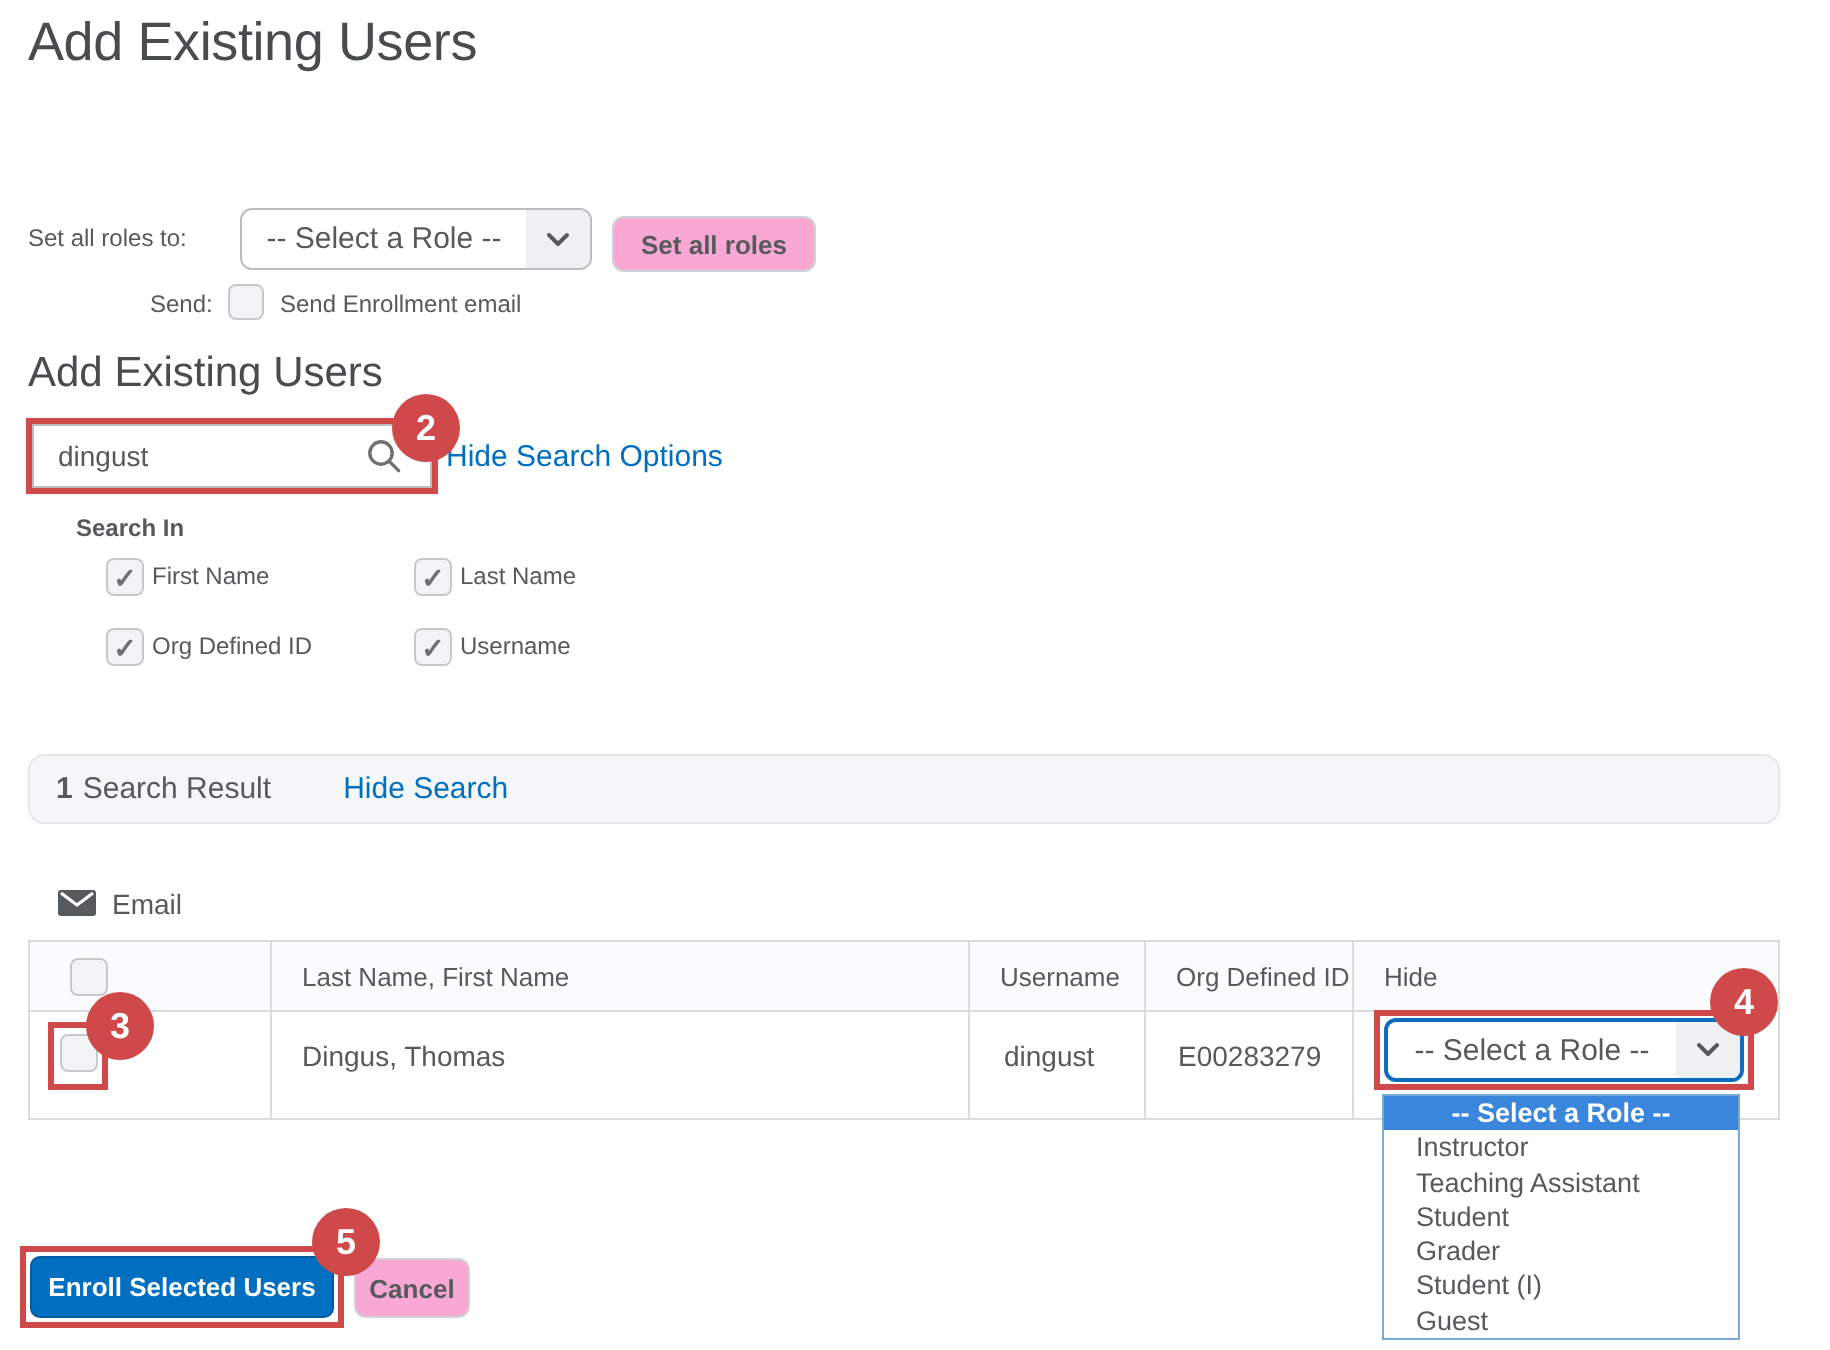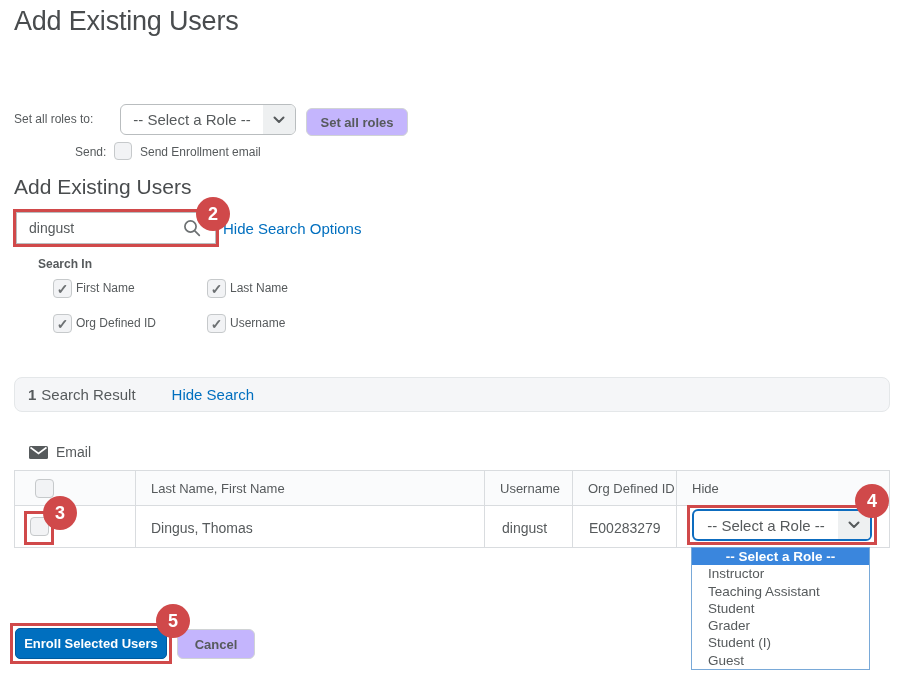--- a/index.html
+++ b/index.html
@@ -10,35 +10,35 @@
   .h2 { position:absolute; font-size:21px; font-weight:400; color:#494c4e; }
 
   .lbl { position:absolute; font-size:12px; color:#565a5c; }
 
   
   .sel { position:absolute; display:flex; align-items:stretch; background:#fff; border:1px solid #b9bdbf; border-radius:6px; overflow:hidden; cursor:pointer; }
   .sel .txt { flex:1; display:flex; align-items:center; justify-content:center; font-size:15px; color:#565a5c; }
   .sel .chev { width:32px; background:#eef0f1; display:flex; align-items:center; justify-content:center; }
   .sel.focus { border:2px solid #0d6cbf; }
 
-  .btn-gray { position:absolute; background:#c4b5fd; border:1px solid #d0d3d5; border-radius:6px; font-size:13px; font-weight:bold; color:#565a5c; display:flex; align-items:center; justify-content:center; cursor:pointer; font-family:"Liberation Sans", sans-serif; }
+  .btn-gray { position:absolute; background:#f9a8d4; border:1px solid #d0d3d5; border-radius:6px; font-size:13px; font-weight:bold; color:#565a5c; display:flex; align-items:center; justify-content:center; cursor:pointer; font-family:"Liberation Sans", sans-serif; }
   .btn-blue { position:absolute; background:#006fbf; border:1px solid #005a9e; border-radius:5px; font-size:13px; font-weight:bold; color:#fff; display:flex; align-items:center; justify-content:center; cursor:pointer; font-family:"Liberation Sans", sans-serif; }
 
   .cb { position:absolute; width:19px; height:19px; background:#f2f3f5; border:1px solid #c6c9cb; border-radius:4px; display:flex; align-items:center; justify-content:center; font-size:14px; font-weight:bold; color:#6d7173; cursor:pointer; }
 
   .link { position:absolute; font-size:15px; color:#006fbf; cursor:pointer; text-decoration:none; }
 
   .search-input { position:absolute; left:16px; top:212px; width:200px; height:32px; border:1px solid #b9bdbf; padding:0 34px 0 12px; font-size:14px; color:#565a5c; font-family:"Liberation Sans", sans-serif; outline:none; background:#fff; }
 
   .redbox { position:absolute; border:3px solid #d0494a; pointer-events:none; z-index:8; }
   .badge { position:absolute; width:34px; height:34px; border-radius:50%; background:#d0494a; color:#fff; font-size:18px; font-weight:bold; display:flex; align-items:center; justify-content:center; z-index:9; }
 
   .results-bar { position:absolute; left:14px; top:377px; width:876px; height:35px; background:#f5f6f8; border:1px solid #e4e7e9; border-radius:8px; display:flex; align-items:center; font-size:15px; color:#565a5c; }
 
-  .table { position:absolute; left:14px; top:470px; width:876px; height:78px; border:1px solid #d9dcdf; background:#fff; }
+  .table { position:absolute; left:14px; top:470px; width:876px; height:90px; border:1px solid #d9dcdf; background:#fff; }
   .thead { position:absolute; left:0; top:0; width:100%; height:35px; background:#fafbfc; border-bottom:1px solid #d9dcdf; }
   .vline { position:absolute; top:0; bottom:0; width:1px; background:#d9dcdf; }
   .th { position:absolute; font-size:13px; color:#565a5c; top:0; height:35px; display:flex; align-items:center; }
   .td { position:absolute; font-size:14px; color:#565a5c; top:35px; height:43px; display:flex; align-items:center; }
 
   .ddlist { position:absolute; left:691px; top:547px; width:179px; background:#fff; border:1px solid #79a9d8; z-index:10; }
   .dditem { height:17.3px; line-height:17.3px; font-size:13.5px; color:#565a5c; padding-left:16px; cursor:pointer; white-space:nowrap; }
   .dditem.selected { background:#3a86dd; color:#fff; font-weight:bold; text-align:center; padding-left:0; }
 
   .small-bold { position:absolute; font-size:12px; font-weight:bold; color:#565a5c; }
@@ -150,15 +150,15 @@
     <div class="dditem">Student</div>
     <div class="dditem">Grader</div>
     <div class="dditem">Student (I)</div>
     <div class="dditem">Guest</div>
   </div>
 
   <div class="btn-blue" style="left:15px; top:628px; width:152px; height:31px;">Enroll Selected Users</div>
   <div class="redbox" style="left:10px; top:623px; width:162px; height:41px;"></div>
   <div class="badge" style="left:156px; top:604px;">5</div>
 
-  <div class="btn-gray" style="left:177px; top:629px; width:78px; height:30px;">Cancel</div>
+  <div class="btn-gray" style="left:177px; top:629px; width:58px; height:30px;">Cancel</div>
 
 </div>
 
 </body></html>

